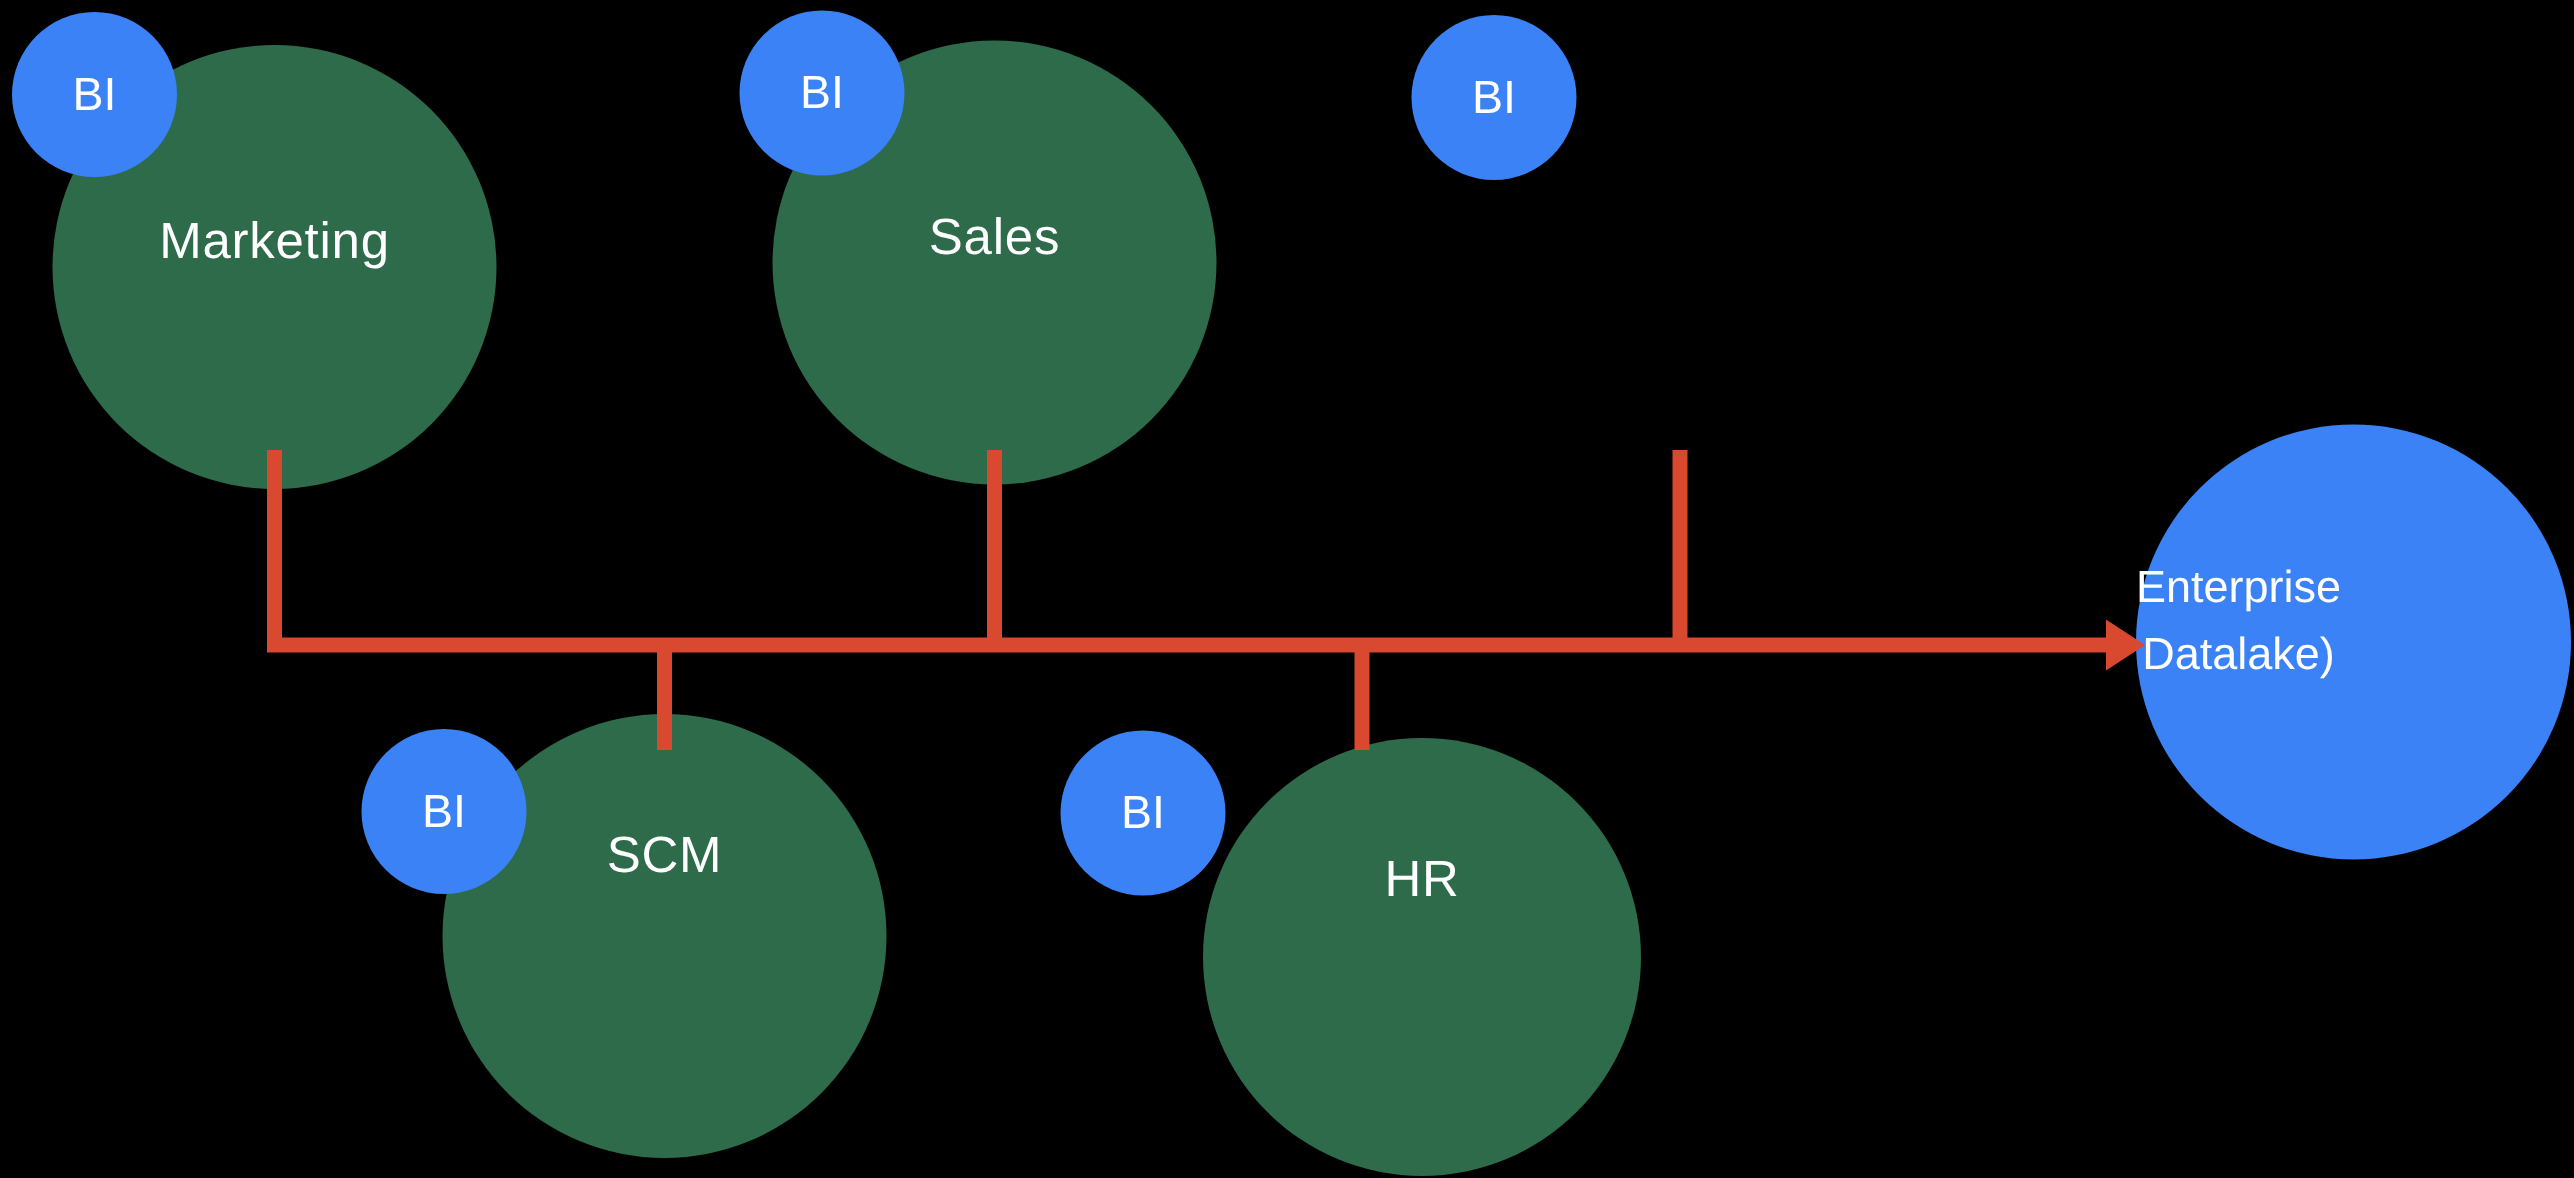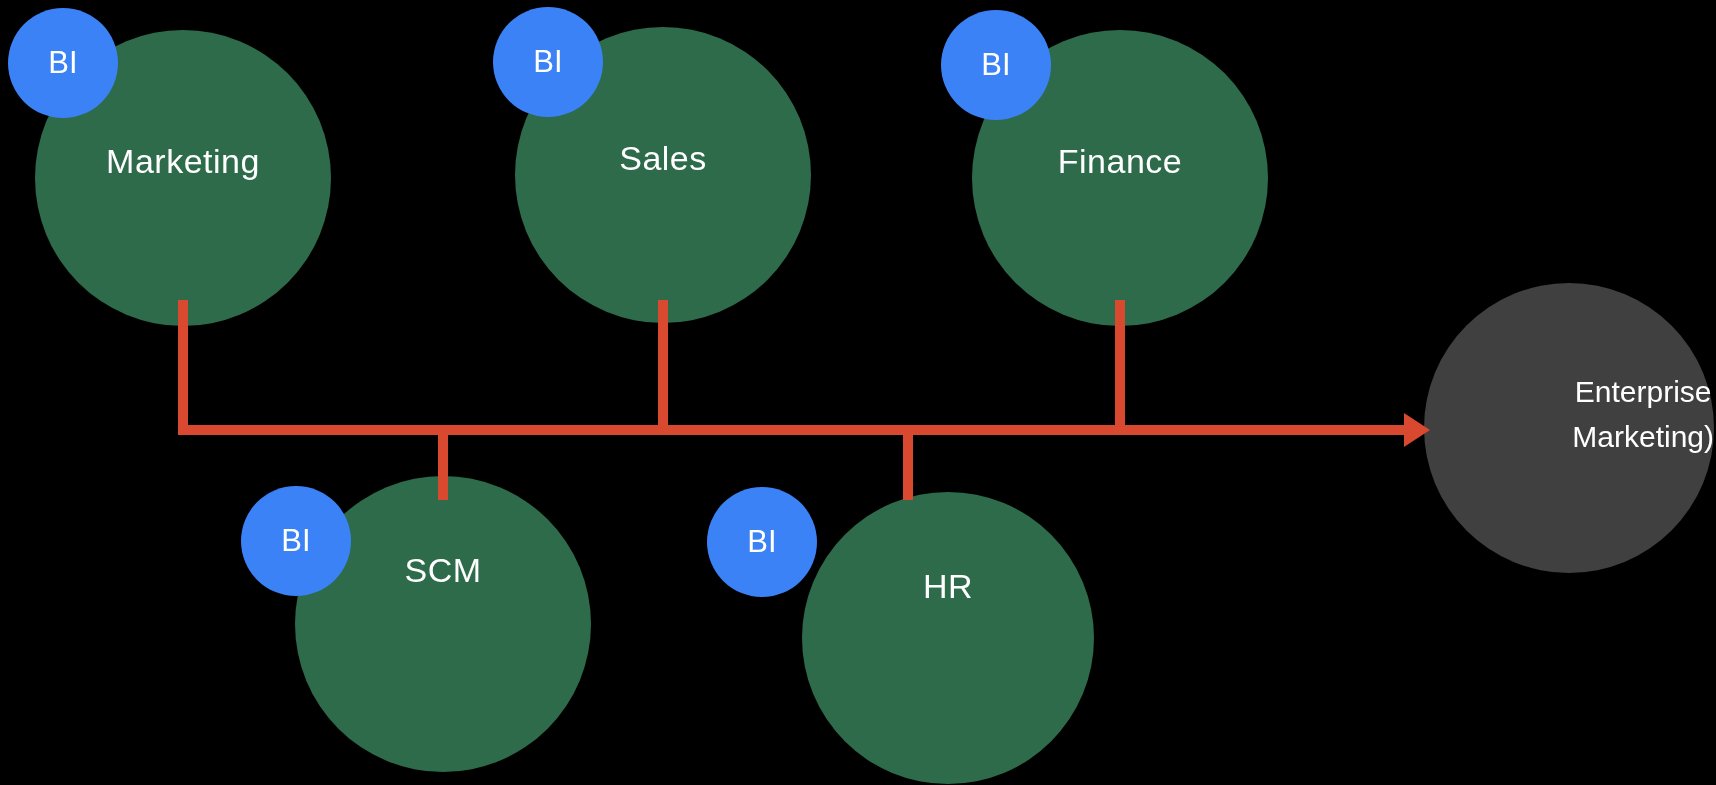--- a/index.html
+++ b/index.html
@@ -68,24 +68,24 @@
 
   
   .node-marketing { left: 35px;  top: 30px;  width: 296px; height: 296px; }
   .node-sales     { left: 515px; top: 27px;  width: 296px; height: 296px; }
   .node-finance   { left: 972px; top: 30px;  width: 296px; height: 296px; }
   .node-scm       { left: 295px; top: 476px; width: 296px; height: 296px; }
   .node-hr        { left: 802px; top: 492px; width: 292px; height: 292px; }
 
   .node-enterprise {
     left: 1424px; top: 283px; width: 290px; height: 290px;
-    background: #404040;
+    background: #3b82f6;
     display: flex;
     align-items: center;
-    justify-content: flex-end;
+    justify-content: flex-start;
   }
   .enterprise-text {
     text-align: center;
     color: #ffffff;
     font-size: 30px;
     line-height: 45px;
     transform: translateY(-14px);
   }
 
   
@@ -118,38 +118,35 @@
   <div class="arrowhead arrow-enterprise"></div>
 
   <div class="node node-marketing">
     <div class="node-label label-top">Marketing</div>
   </div>
 
   <div class="node node-sales">
     <div class="node-label label-top">Sales</div>
   </div>
 
-  <div class="node node-finance">
-    <div class="node-label label-top">Finance</div>
-  </div>
 
   <div class="node node-scm">
     <div class="node-label label-bottom">SCM</div>
   </div>
 
   <div class="node node-hr">
     <div class="node-label label-bottom">HR</div>
   </div>
 
   <div class="badge badge-marketing">BI</div>
   <div class="badge badge-sales">BI</div>
   <div class="badge badge-finance">BI</div>
   <div class="badge badge-scm">BI</div>
   <div class="badge badge-hr">BI</div>
 
   <div class="node node-enterprise">
     <div class="enterprise-text">
       <div>Enterprise</div>
-      <div>Marketing)</div>
+      <div>Datalake)</div>
     </div>
   </div>
 
 </div>
 
 </body></html>

